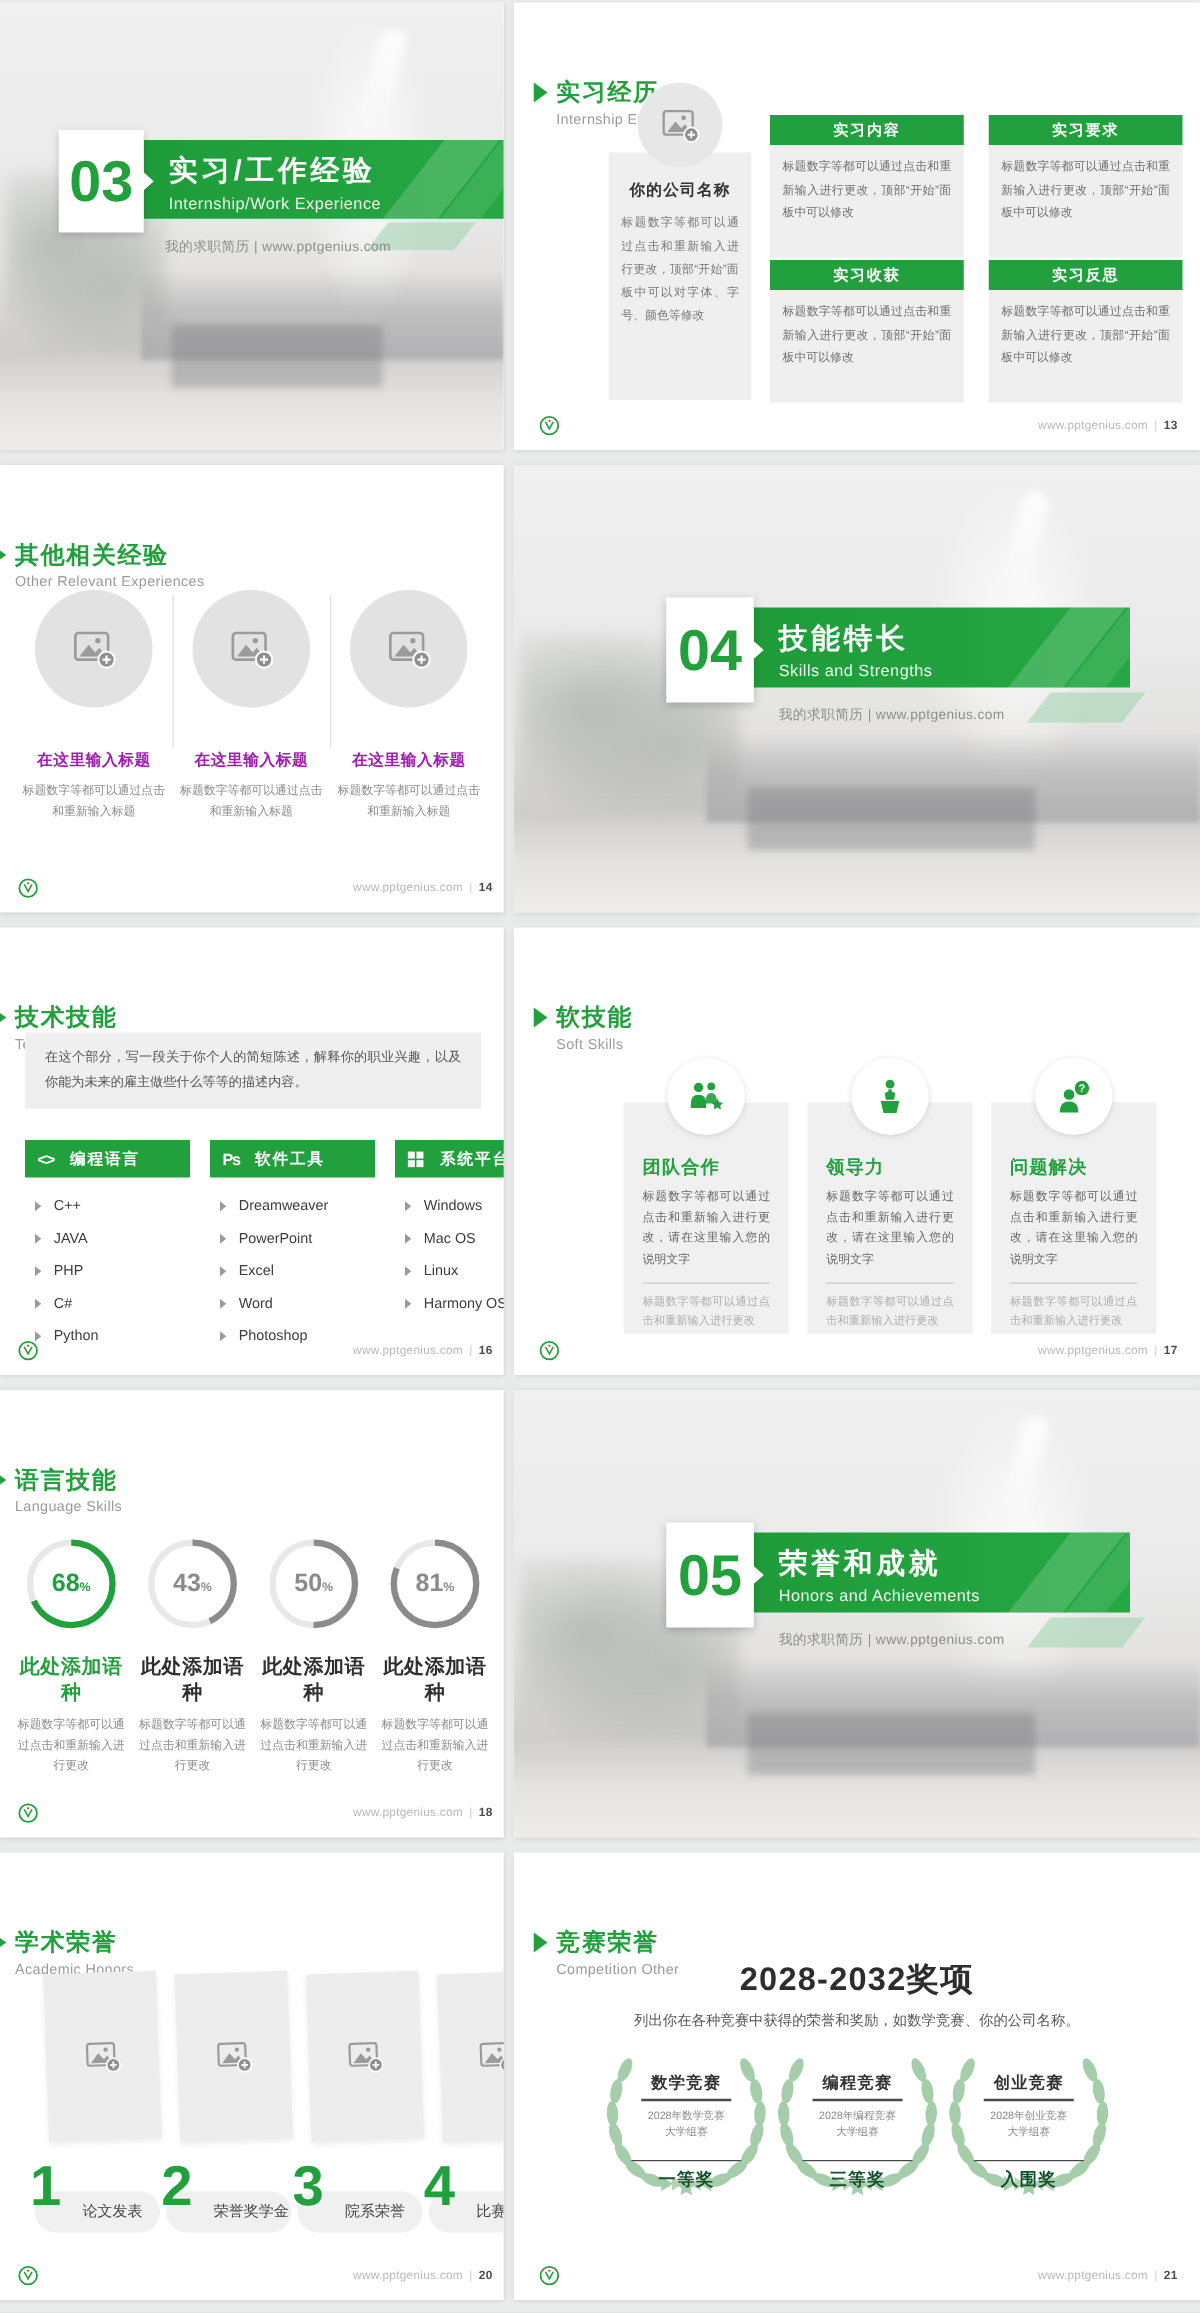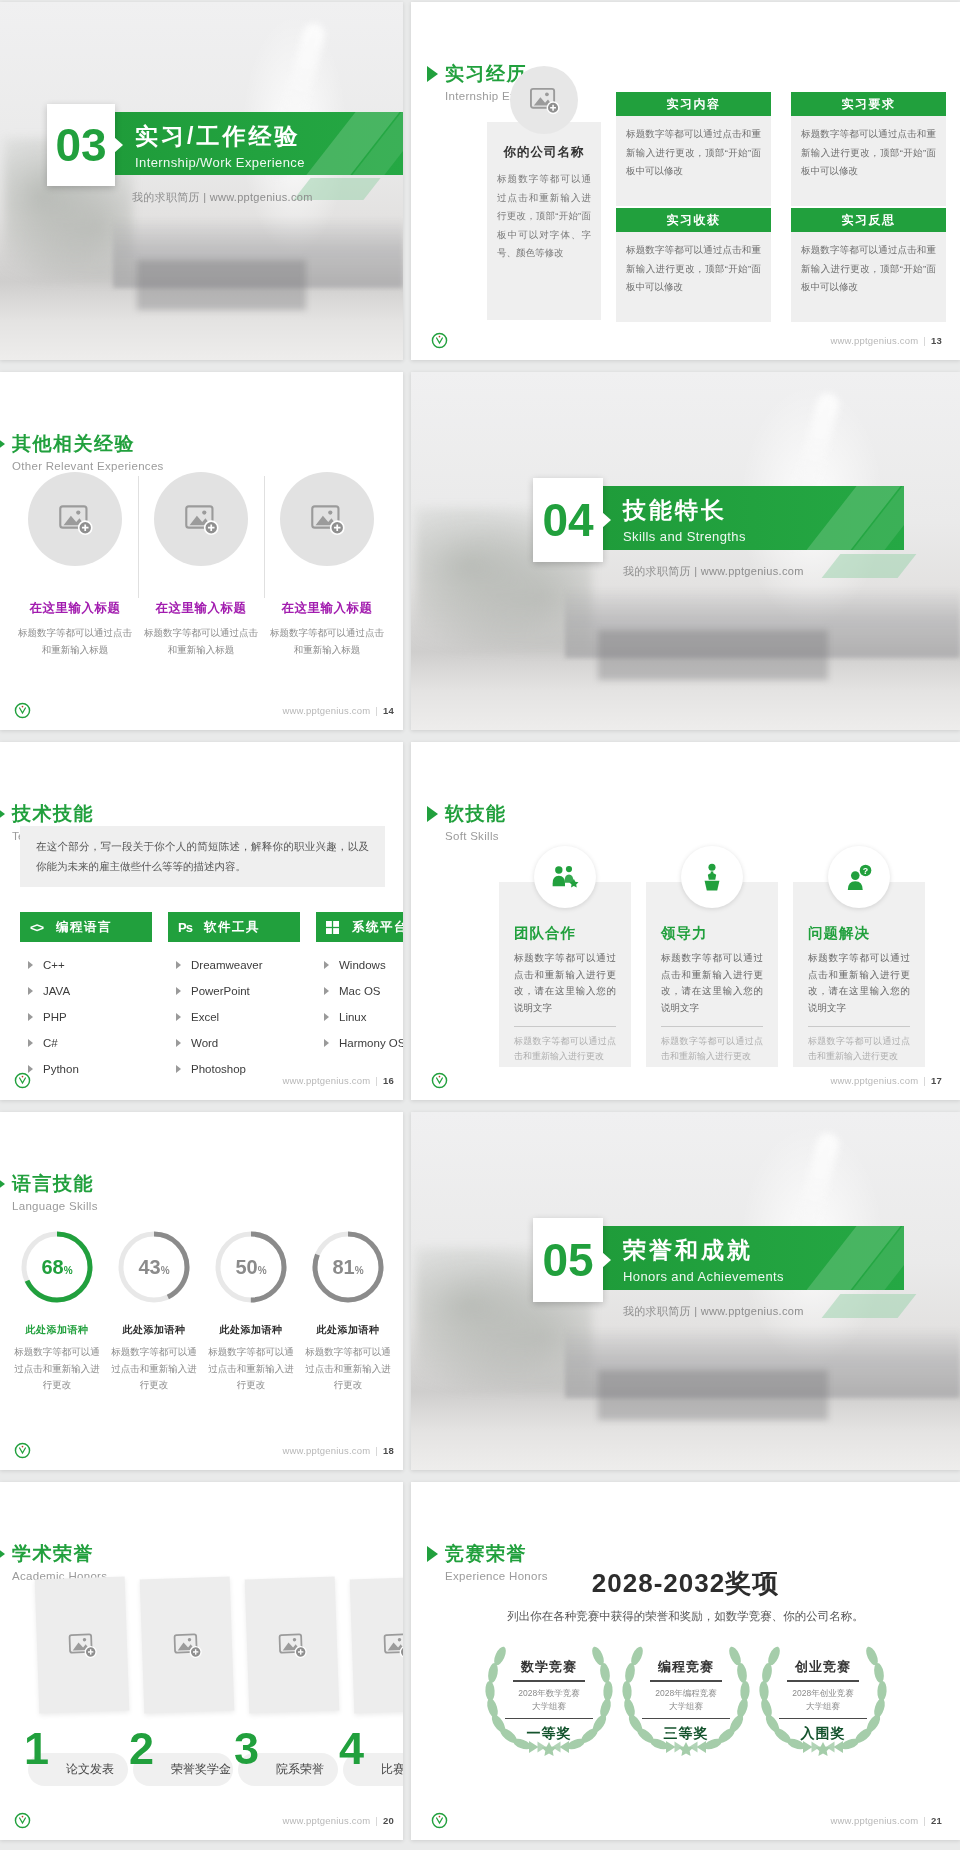--- a/index.html
+++ b/index.html
@@ -93,41 +93,41 @@
   .snote{margin-top:7px;font-size:9px;color:#aeaeae;line-height:1.7;text-align:justify;}
 
   
   .lang-unit{position:absolute;top:117px;width:96px;}
   .dsvg{display:block;width:76px;height:76px;margin:0 auto;}
   .track{fill:none;stroke:#e8e8e8;stroke-width:5;}
   .arc{fill:none;stroke-width:5;}
   .dwrap{position:relative;width:76px;margin:0 auto;}
   .dnum{position:absolute;inset:0;display:flex;align-items:center;justify-content:center;font-weight:700;font-size:20px;color:#3a3a3a;}
   .dnum .pc{font-size:10px;margin-top:6px;}
-  .lang-name{margin-top:18px;text-align:center;font-size:10px;font-weight:700;color:#2f2f2f;letter-spacing:.5px;}
+  .lang-name{margin-top:18px;text-align:center;font-size:16px;font-weight:700;color:#2f2f2f;letter-spacing:.5px;}
   .lang-body{margin:7px auto 0;width:92px;text-align:center;font-size:9.5px;color:#8c8c8c;line-height:1.75;}
 
   
   .acard{position:absolute;top:96px;width:90px;height:134px;background:#ededed;box-shadow:0 2px 5px rgba(0,0,0,.08);
     transform:rotate(-2deg);display:flex;align-items:center;justify-content:center;}
   .aunit{position:absolute;top:256px;width:104px;height:60px;}
   .pill{position:absolute;left:0;top:15px;width:100px;height:33px;border-radius:17px;background:#f0f0f0;
     display:flex;align-items:center;padding-left:38px;box-sizing:border-box;font-size:12px;color:#454545;}
   .anum{position:absolute;left:-4px;top:-12px;font-size:45px;font-weight:700;color:#21a03d;line-height:1;}
 
   
   .cp-head{position:absolute;left:0;right:0;top:84px;text-align:center;font-size:26px;font-weight:700;color:#2d2d2d;letter-spacing:1px;}
   .cp-sub{position:absolute;left:0;right:0;top:127px;text-align:center;font-size:11.5px;color:#565656;}
   .award{position:absolute;top:158px;width:160px;height:135px;}
   .laurel{position:absolute;inset:0;color:#a5cdaa;}
   .aw-inner{position:relative;z-index:2;padding-top:17px;text-align:center;}
   .aw-name{display:inline-block;font-size:13px;font-weight:700;color:#333;letter-spacing:1px;
     border-bottom:2px solid #4a4a4a;padding:0 8px 4px;}
   .aw-mid{width:88px;margin:5px auto 0;font-size:8.5px;color:#8a8a8a;line-height:1.55;
-    border-bottom:1.5px solid #4a4a4a;padding-bottom:5px;}
+    border-bottom:1.5px solid #4a4a4a;padding-bottom:16px;}
   .aw-prize{margin-top:6px;font-size:14px;font-weight:700;color:#14532d;letter-spacing:1px;}
 
   .ph-icon{color:#9b9b9b;}
 </style>
 </head>
 <body>
 
 <svg width="0" height="0" style="position:absolute" aria-hidden="true">
   <defs>
     <symbol id="i-ph" viewBox="0 0 44 40">
@@ -592,21 +592,21 @@
       </svg>
     <div class="fright">
       <span>www.pptgenius.com</span><span class="fsep">|</span><b>20</b>
     </div>
   </div>
 
   <div class="slide sl-r" style="top:1482px;height:358px;">
     <div class="hdr">
       <span class="arr"></span>
       <div class="cn">竞赛荣誉</div>
-      <div class="en">Experience Honors</div>
+      <div class="en">Competition Other</div>
     </div>
     <div class="cp-head">2028-2032奖项</div>
     <div class="cp-sub">列出你在各种竞赛中获得的荣誉和奖励，如数学竞赛、你的公司名称。</div>
 
     <div class="award" style="left:58px;">
       <svg class="laurel" viewBox="0 0 160 118">
           <use href="#i-laurel"></use>
         </svg>
       <div class="aw-inner">
         <span class="aw-name">数学竞赛</span>

